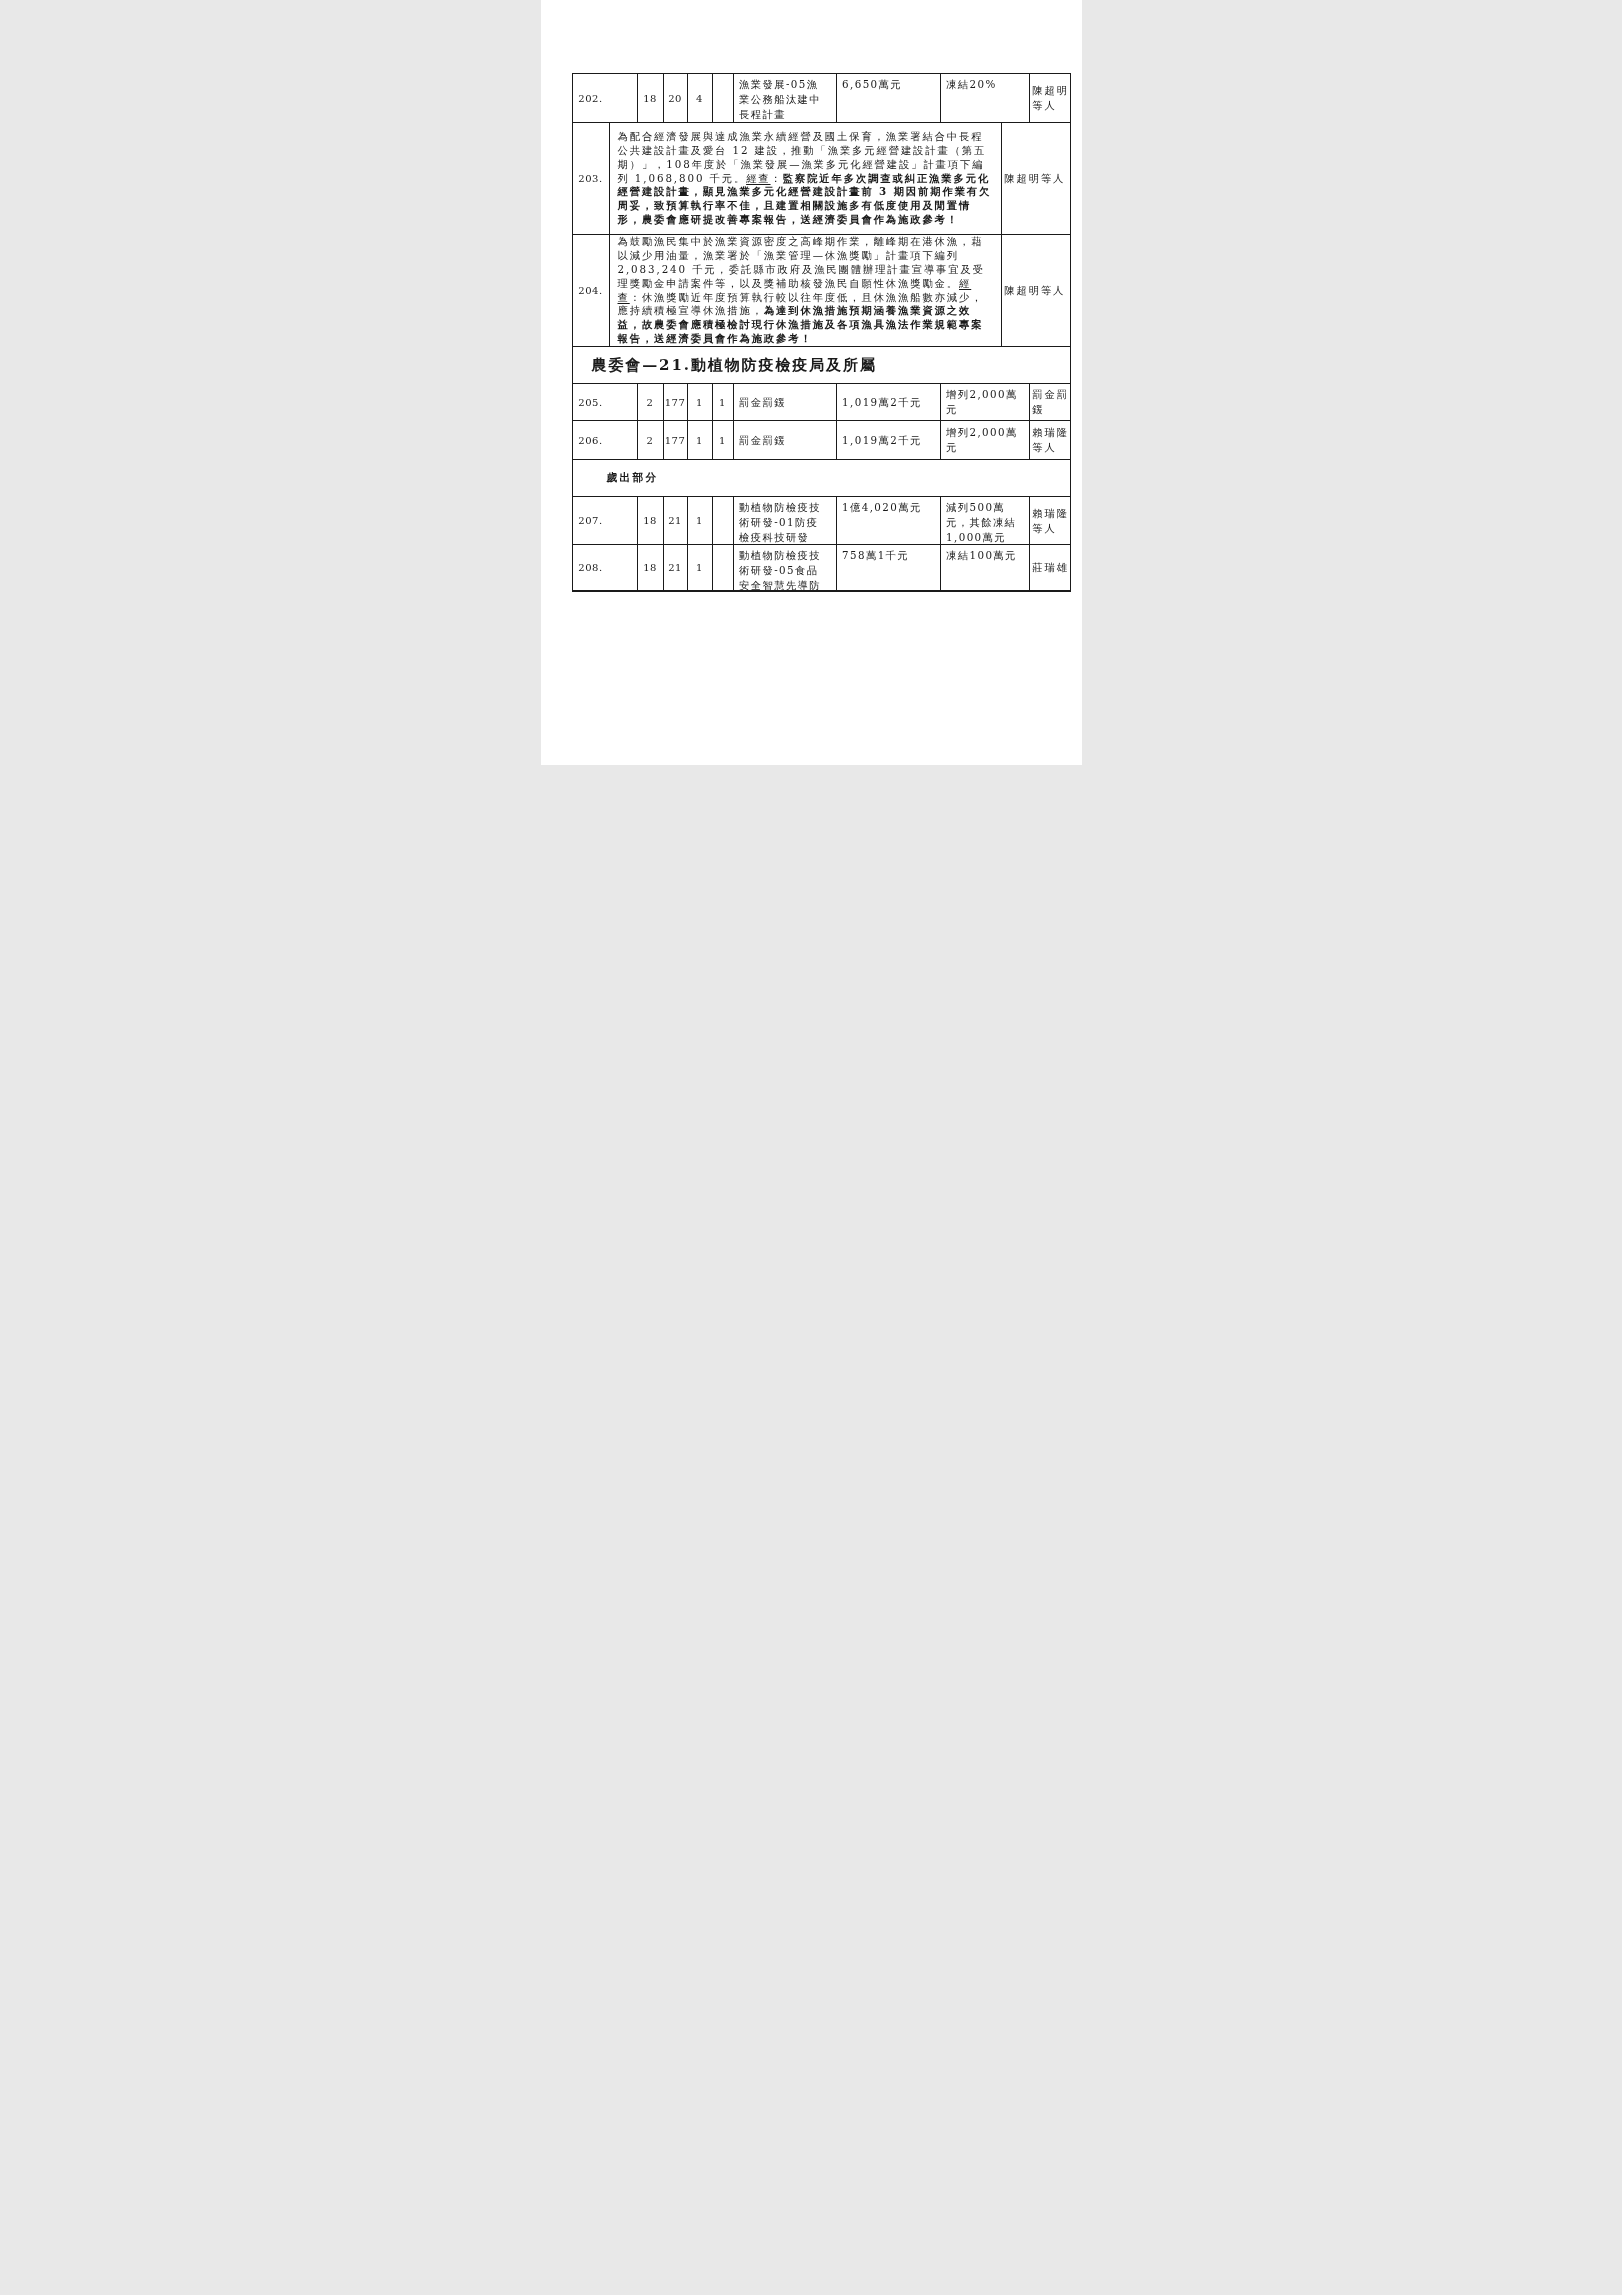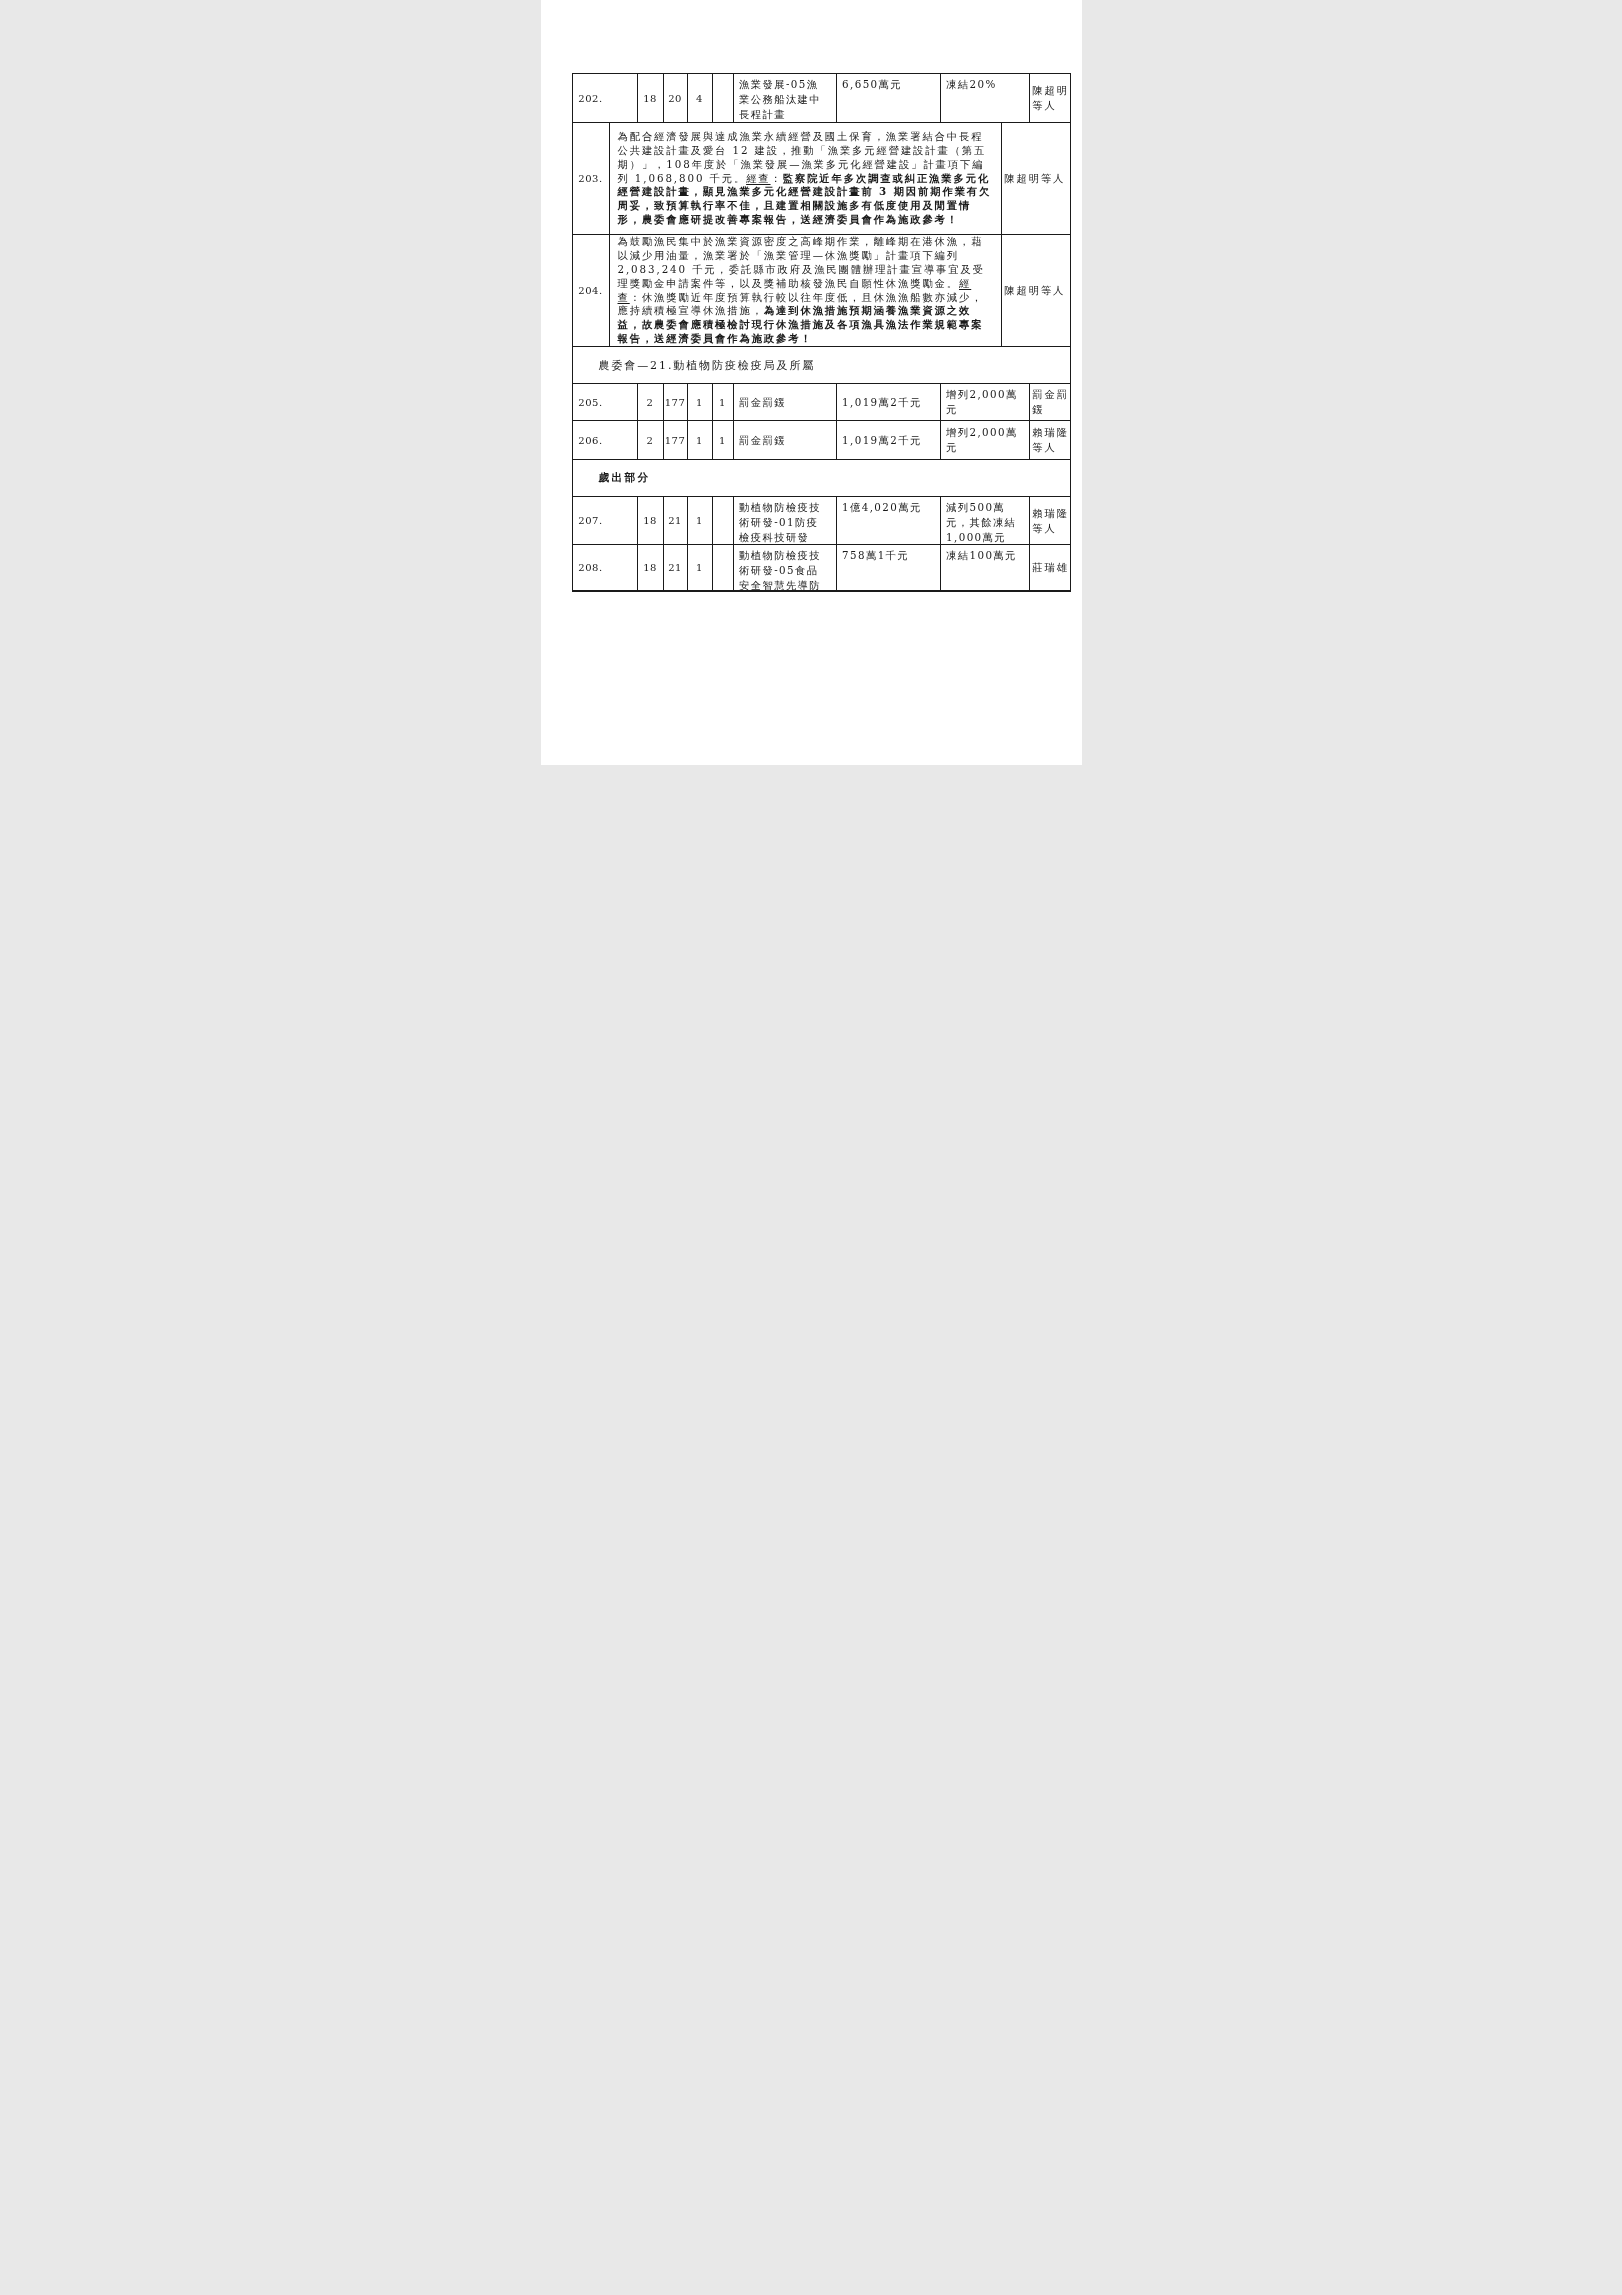--- a/index.html
+++ b/index.html
@@ -26,21 +26,21 @@
   .bt4{border-top:1.9px solid #1a1a1a;}
   .bt5{border-top:2.3px solid #1a1a1a;}
   .h202{height:48px;}
   .hsec1{height:34px;}
   .h203{height:112px;}
   .h204{height:112px;}
   .hhead{height:37px;}
   .hsec2{height:35px;}
   .h205{height:37px;}
   .h206{height:39px;}
-  .hsec3{height:37px;}
+  .hsec3{height:37px;padding-left:8px;}
   .h207{height:48px;}
   .h208{height:46px;}
   .cell{
     box-sizing:border-box;
     display:flex;align-items:center;justify-content:center;
     overflow:hidden;flex-shrink:0;
   }
   .cell + .cell{border-left:0.9px solid #1a1a1a;}
   .c1{width:36px;}
   .c2{width:26px;margin-left:28px;}
@@ -60,22 +60,22 @@
   }
   .top{align-items:flex-start;}
   .top .inner{padding:3.3px 5.6px 0 5.6px;}
   .mid .inner{padding:0 5.6px;}
   .prop{padding-left:2.8px;letter-spacing:1.9px;font-size:10.3px;}
   .seclabel{
     font-weight:bold;font-size:10.7px;letter-spacing:2.3px;
     padding-left:26px;
   }
   .headlabel{
-    font-weight:normal;font-size:11px;letter-spacing:1.9px;
-    padding-left:26px;
+    font-weight:bold;font-size:15px;letter-spacing:1.9px;
+    padding-left:19px;
   }
   .longtext{align-items:center;}
   .lt{
     padding:0.9px 8px;
     font-size:10.3px;letter-spacing:1.9px;line-height:13.8px;
     text-align:left;
   }
   .b{font-weight:bold;}
   .ul{text-decoration:underline;text-decoration-thickness:0.9px;text-underline-offset:1.9px;}
 </style>

